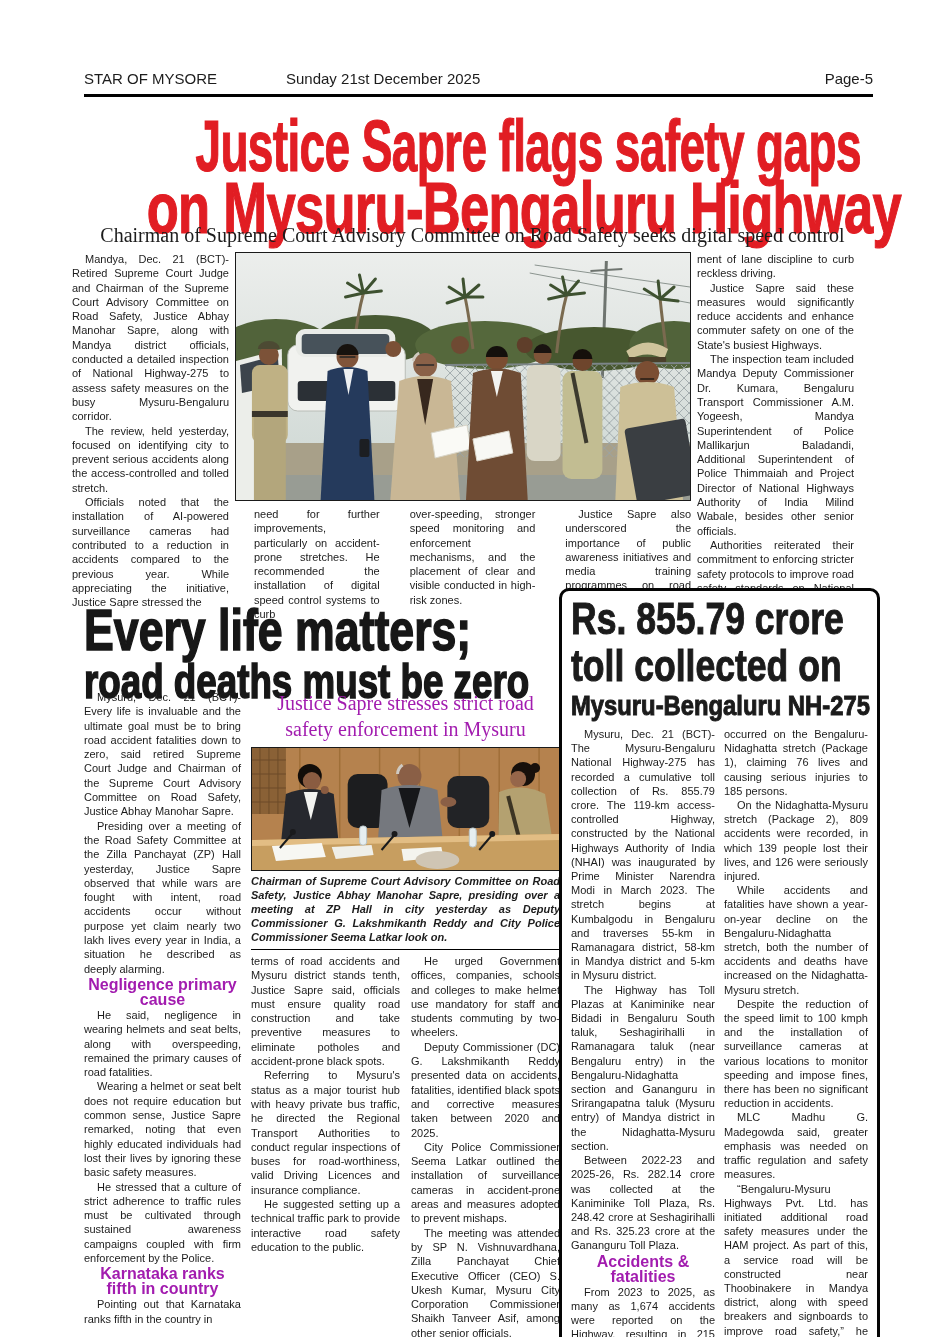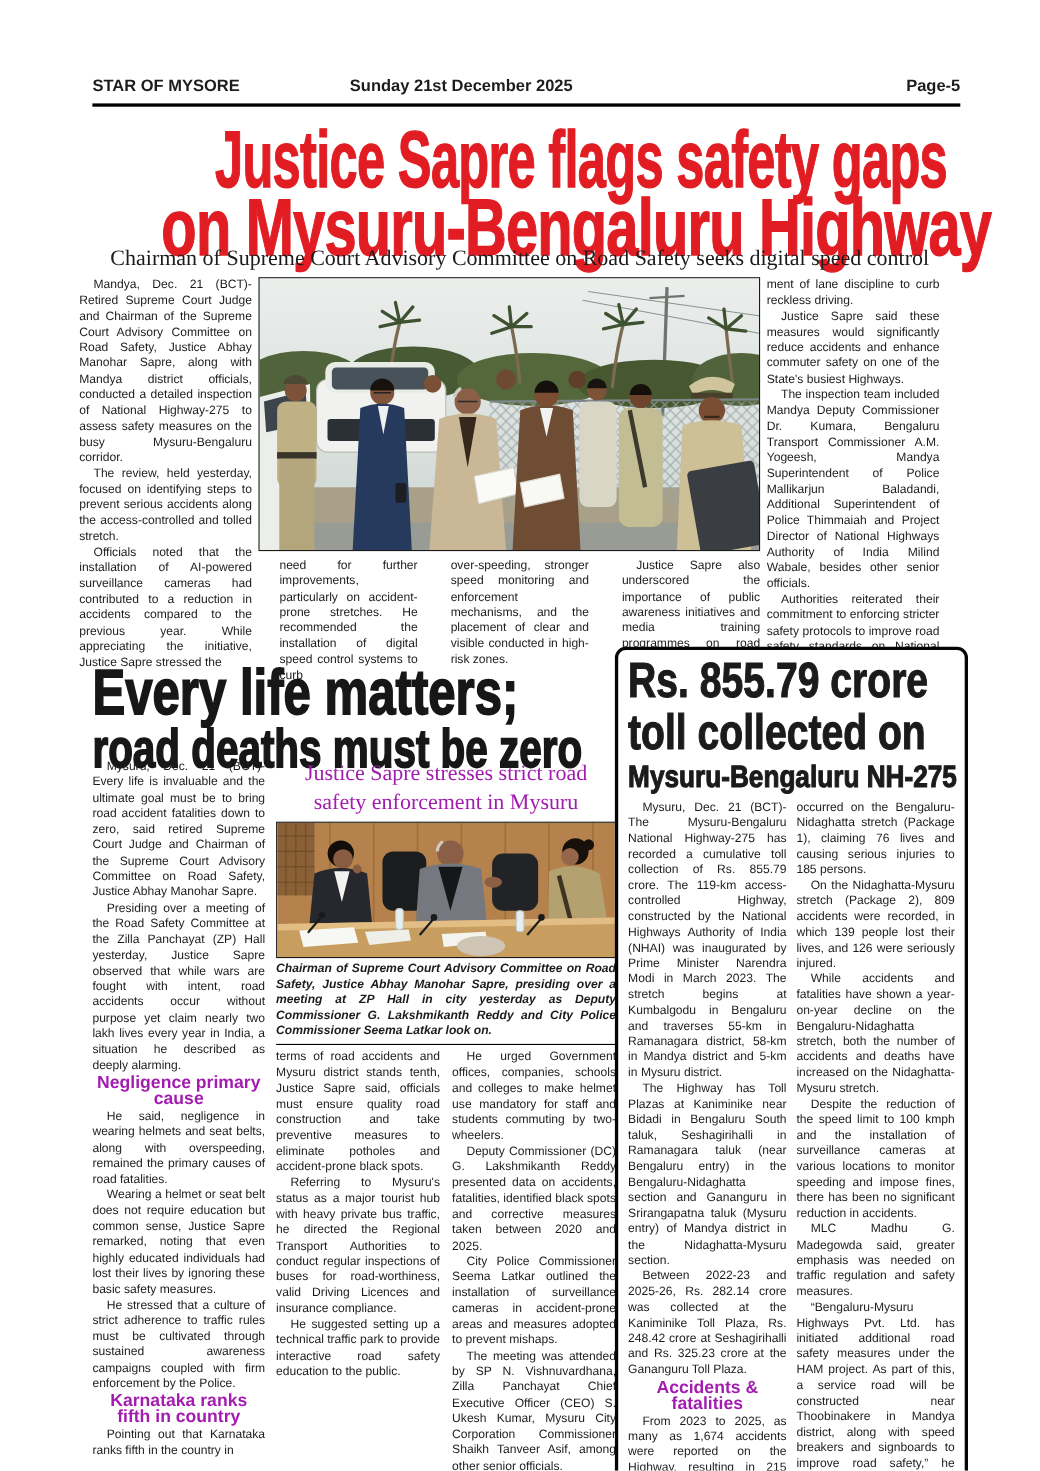--- a/index.html
+++ b/index.html
@@ -1,22 +1,22 @@
 <!DOCTYPE html>
 <html lang="en"><head>
 <meta charset="utf-8">
 <title>Star of Mysore — Page 5</title>
 <style>
   html,body{margin:0;padding:0;background:#ffffff;}
   .page{position:relative;width:945px;height:1337px;margin:0 auto;background:#fff;
         overflow:hidden;color:#1c1c1c;font-family:"Liberation Sans",sans-serif;}
   
   .masthead{position:absolute;top:70px;left:84px;right:72px;display:flex;align-items:flex-end;
-            font-weight:bold;font-size:15px;border-bottom:3px solid #000;padding-bottom:7px;}
-  .m-date{position:absolute;left:202px;margin-left:32px;}
+            font-weight:normal;font-size:15px;border-bottom:3px solid #000;padding-bottom:7px;}
+  .m-date{position:absolute;left:202px;}
   .m-page{margin-left:auto;text-align:center;}
   
   .lead-headline{position:absolute;top:94px;left:0;right:0;text-align:center;line-height:0;}
   .hls{display:inline-block;white-space:nowrap;font-weight:700;color:#e11d23;
        -webkit-text-stroke:1.2px #e11d23;letter-spacing:-1px;}
   .hls1{font-size:73px;line-height:62px;transform:scaleX(.63);transform-origin:center;}
   .hls2{font-size:73px;line-height:62px;transform:scaleX(.72);transform-origin:center;}
   .hl-line{height:62px;}
   .lead-subheadline{position:absolute;top:224px;left:0;right:0;text-align:center;margin:0;
        font-family:"Liberation Serif",serif;font-weight:400;font-size:20px;white-space:nowrap;}
@@ -80,21 +80,21 @@
   <section>
     <h1 class="lead-headline">
       <span class="hl-line"><span class="hls hls1">Justice Sapre flags safety gaps</span></span>
       <span class="hl-line"><span class="hls hls2">on Mysuru-Bengaluru Highway</span></span>
     </h1>
     <h2 class="lead-subheadline">Chairman of Supreme Court Advisory Committee on Road Safety seeks digital speed control</h2>
 
     <div class="lead-body">
       <div class="col colA">
           <p class="body-p">Mandya, Dec. 21 (BCT)- Retired Supreme Court Judge and Chairman of the Supreme Court Advisory Committee on Road Safety, Justice Abhay Manohar Sapre, along with Mandya district officials, conducted a detailed inspection of National Highway-275 to assess safety measures on the busy Mysuru-Bengaluru corridor.</p>
-          <p class="body-p">The review, held yesterday, focused on identifying steps to prevent serious accidents along the access-controlled and tolled stretch.</p>
+          <p class="body-p">The review, held yesterday, focused on identifying city to prevent serious accidents along the access-controlled and tolled stretch.</p>
           <p class="body-p">Officials noted that the installation of AI-powered surveillance cameras had contributed to a reduction in accidents compared to the previous year. While appreciating the initiative, Justice Sapre stressed the</p>
         </div>
       <div class="mid">
         <figure class="photo photo1" aria-label="Justice Abhay Manohar Sapre with officials and police inspecting documents beside white vehicles on National Highway-275, palm trees and fence behind">
           <svg viewBox="0 0 456 247" preserveAspectRatio="none">
             <defs>
               <linearGradient id="sky" x1="0" y1="0" x2="0" y2="1">
                 <stop offset="0" stop-color="#eceeec"></stop>
                   <stop offset="1" stop-color="#ccd6d2"></stop>
               </linearGradient>

